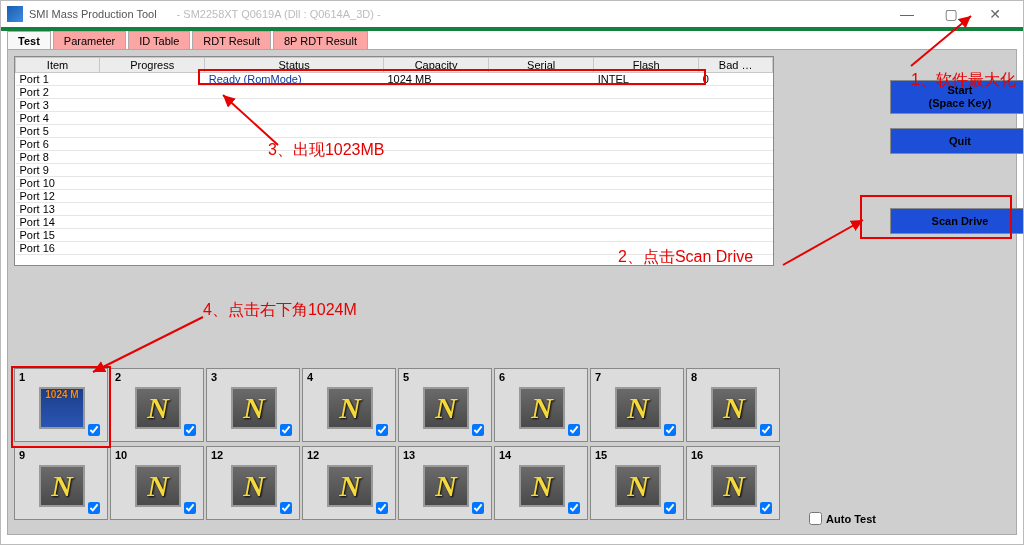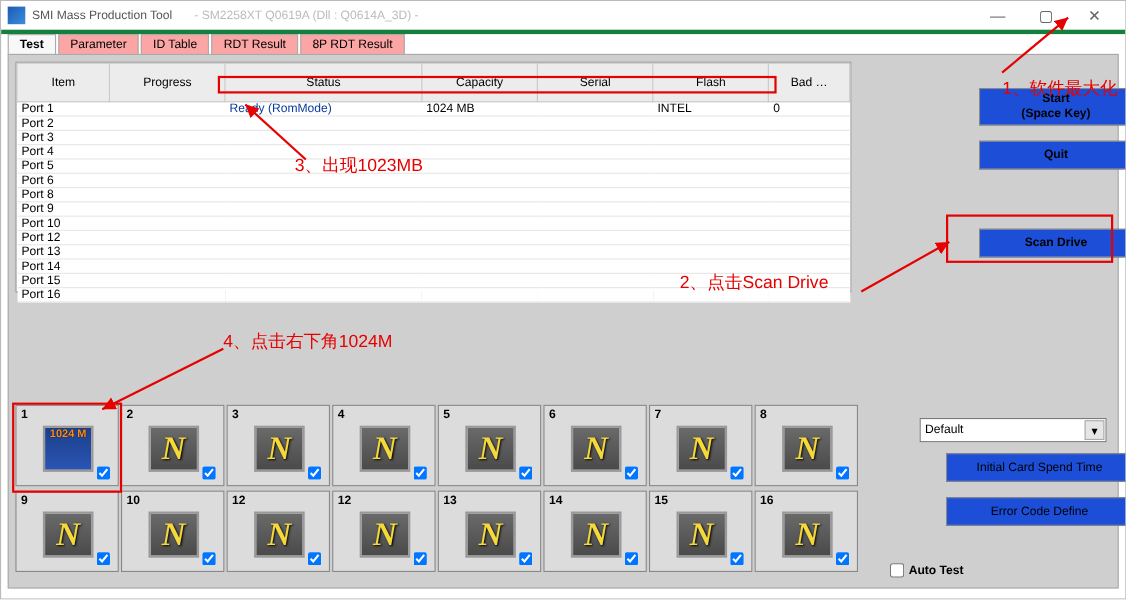--- a/index.html
+++ b/index.html
@@ -12,21 +12,21 @@
   .titlebar .spacer { flex: 1; }
   .winbtn { width: 44px; height: 28px; display: flex; align-items: center; justify-content: center; color: #666; font-size: 14px; }
 
   .tabs { display: flex; align-items: flex-end; padding: 0 6px; margin-top: -1px; }
   .tab { border: 1px solid #aaa; background: #fca5a5; padding: 3px 10px; margin-right: 2px; border-bottom: none; position: relative; top: 1px; }
   .tab.active { background: #f8f8f8; font-weight: bold; }
   .tabclient { border: 1px solid #aaa; margin: 0 6px; height: 486px; background: #cfcfcf; position: relative; }
 
   .table-wrap { position: absolute; left: 6px; top: 6px; width: 760px; height: 210px; background: #fff; border: 1px solid #888; }
   table.ports { width: 100%; border-collapse: collapse; font-size: 11px; }
-  table.ports th { background: #ececec; border: 1px solid #c8c8c8; font-weight: normal; padding: 11px 4px; text-align: center; }
+  table.ports th { background: #ececec; border: 1px solid #c8c8c8; font-weight: normal; padding: 1px 4px; text-align: center; }
   table.ports td { border-bottom: 1px solid #e6e6e6; padding: 0px 4px; height: 12px; line-height: 12px; background: #fff; }
   table.ports td.ready { color: #0a3aa0; }
   .row-hl { position: absolute; border: 2px solid #e60000; pointer-events: none; }
 
   .side-btns { position: absolute; right: 10px; top: 30px; width: 140px; }
   .btn { display: block; width: 100%; background: #1d4ed8; border: 1px solid #888; margin-bottom: 14px; padding: 6px 0; text-align: center; font-size: 11px; font-weight: bold; cursor: default; margin-left: 24px; }
   .btn.twoline { padding: 3px 0; line-height: 13px; }
   .btn.drop { font-weight: normal; }
 
   .red-anno { position: absolute; color: #e60000; font-size: 16px; white-space: nowrap; pointer-events: none; font-family: SimSun, Arial; }
@@ -345,28 +345,20 @@
             <div class="num">16</div>
             <div class="chip">
               <span class="N">N</span>
             </div>
             <input type="checkbox" class="chk" checked="" style="">
           </div>
         </div>
       </div>
     <div class="hl-box" style="left:3px; top:316px; width:100px; height:82px;"></div>
 
-    <div class="right-bottom">
-      <div class="combo">
-        <span>Default</span>
-        <div class="arrow">▾</div>
-      </div>
-      <div class="btn drop">Initial Card Spend Time</div>
-      <div class="btn drop">Error Code Define</div>
-    </div>
 
     <label class="autotest">
       <input type="checkbox" style="">
       <span>Auto Test</span>
     </label>
 
     <div class="red-anno" style="right:-0px; top:20px;">1、软件最大化</div>
     <div class="red-anno" style="left:610px; top:197px;">2、点击Scan Drive</div>
     <div class="red-anno" style="left:260px; top:90px;">3、出现1023MB</div>
     <div class="red-anno" style="left:195px; top:250px;">4、点击右下角1024M</div>

